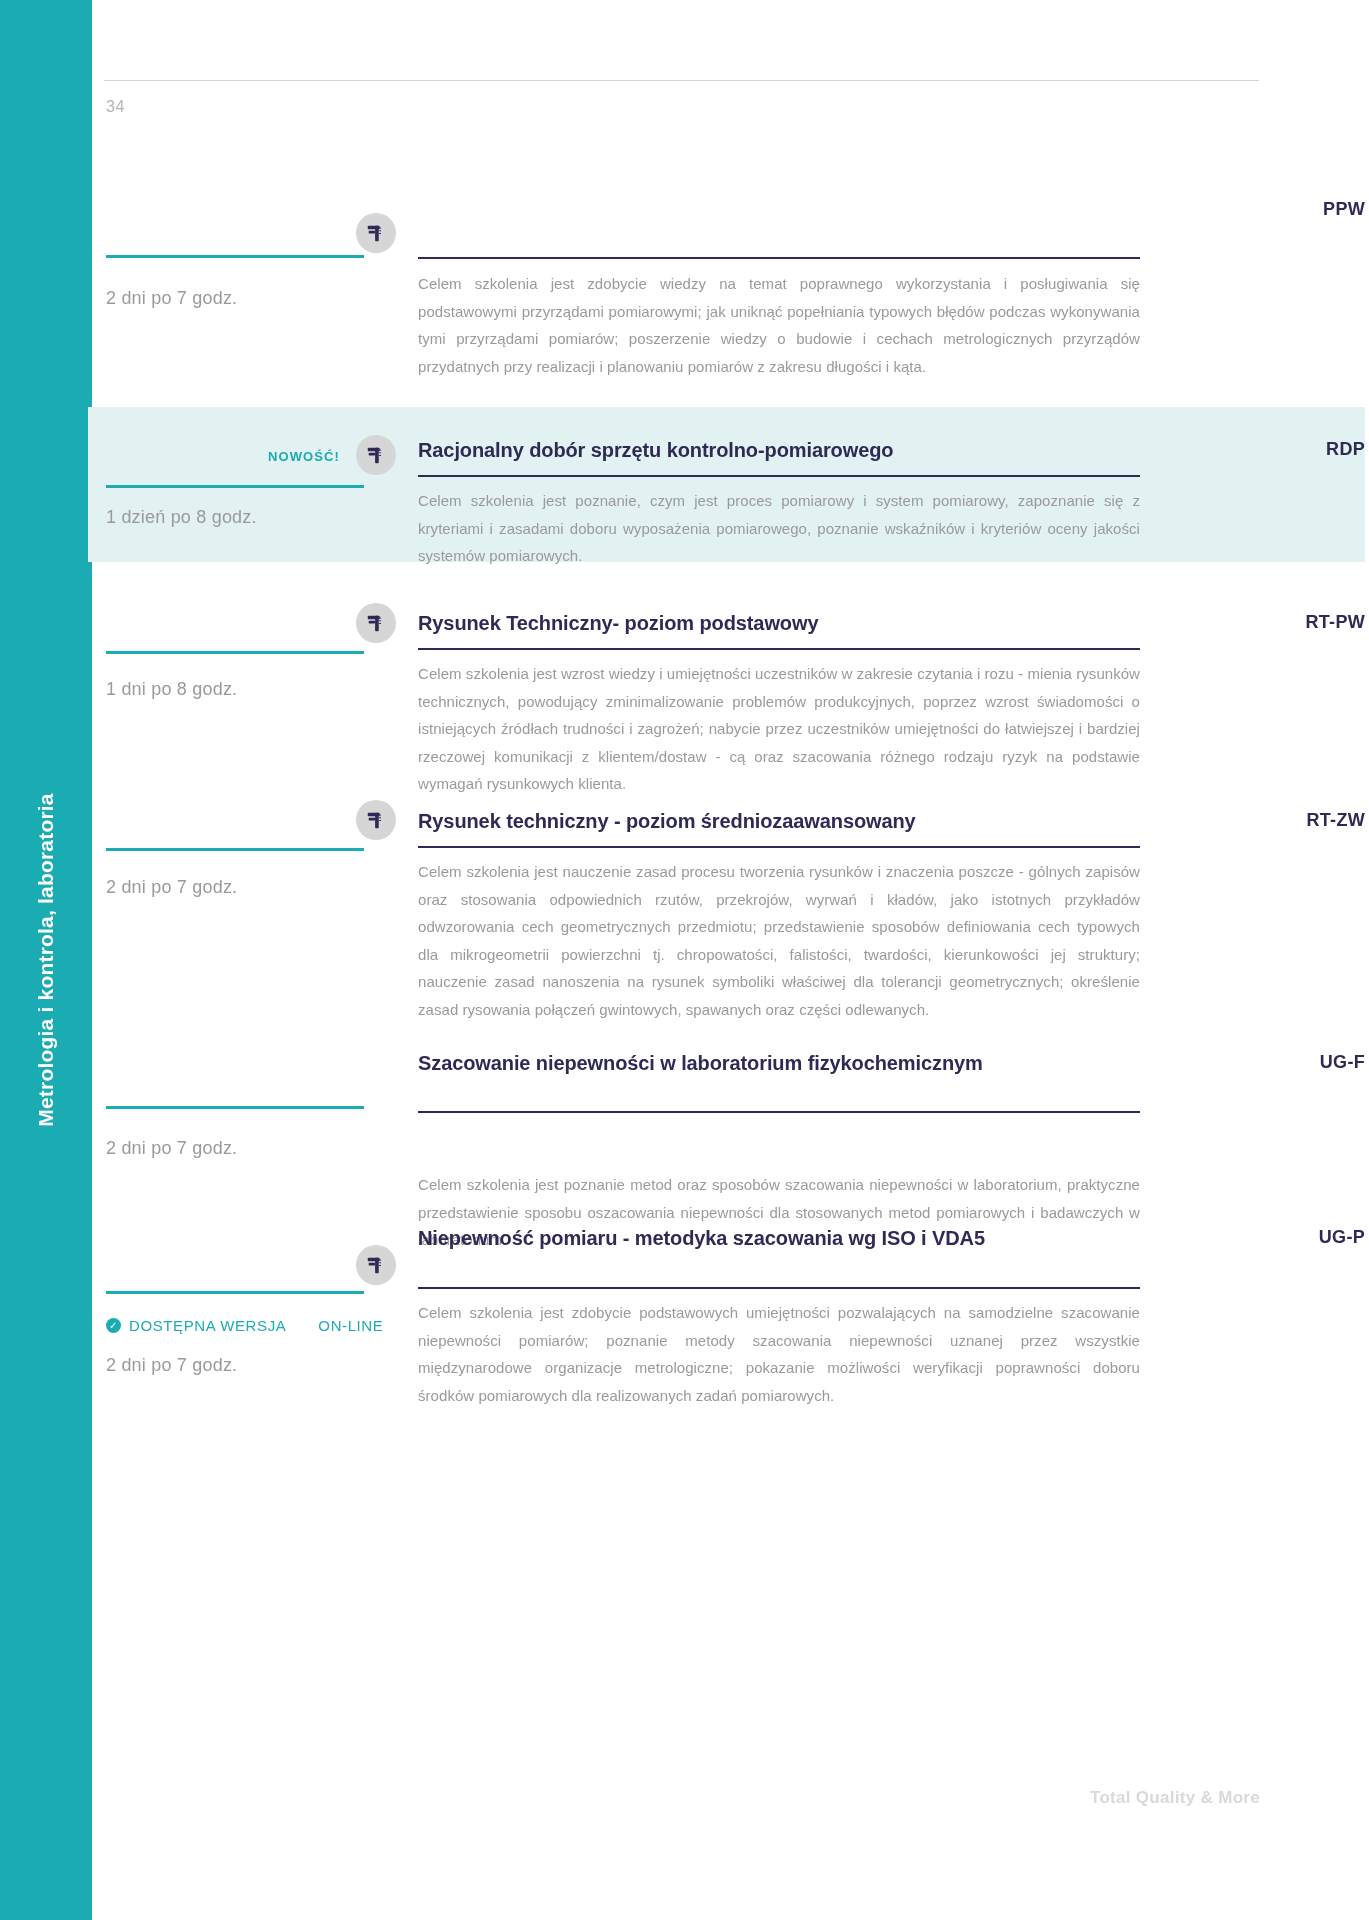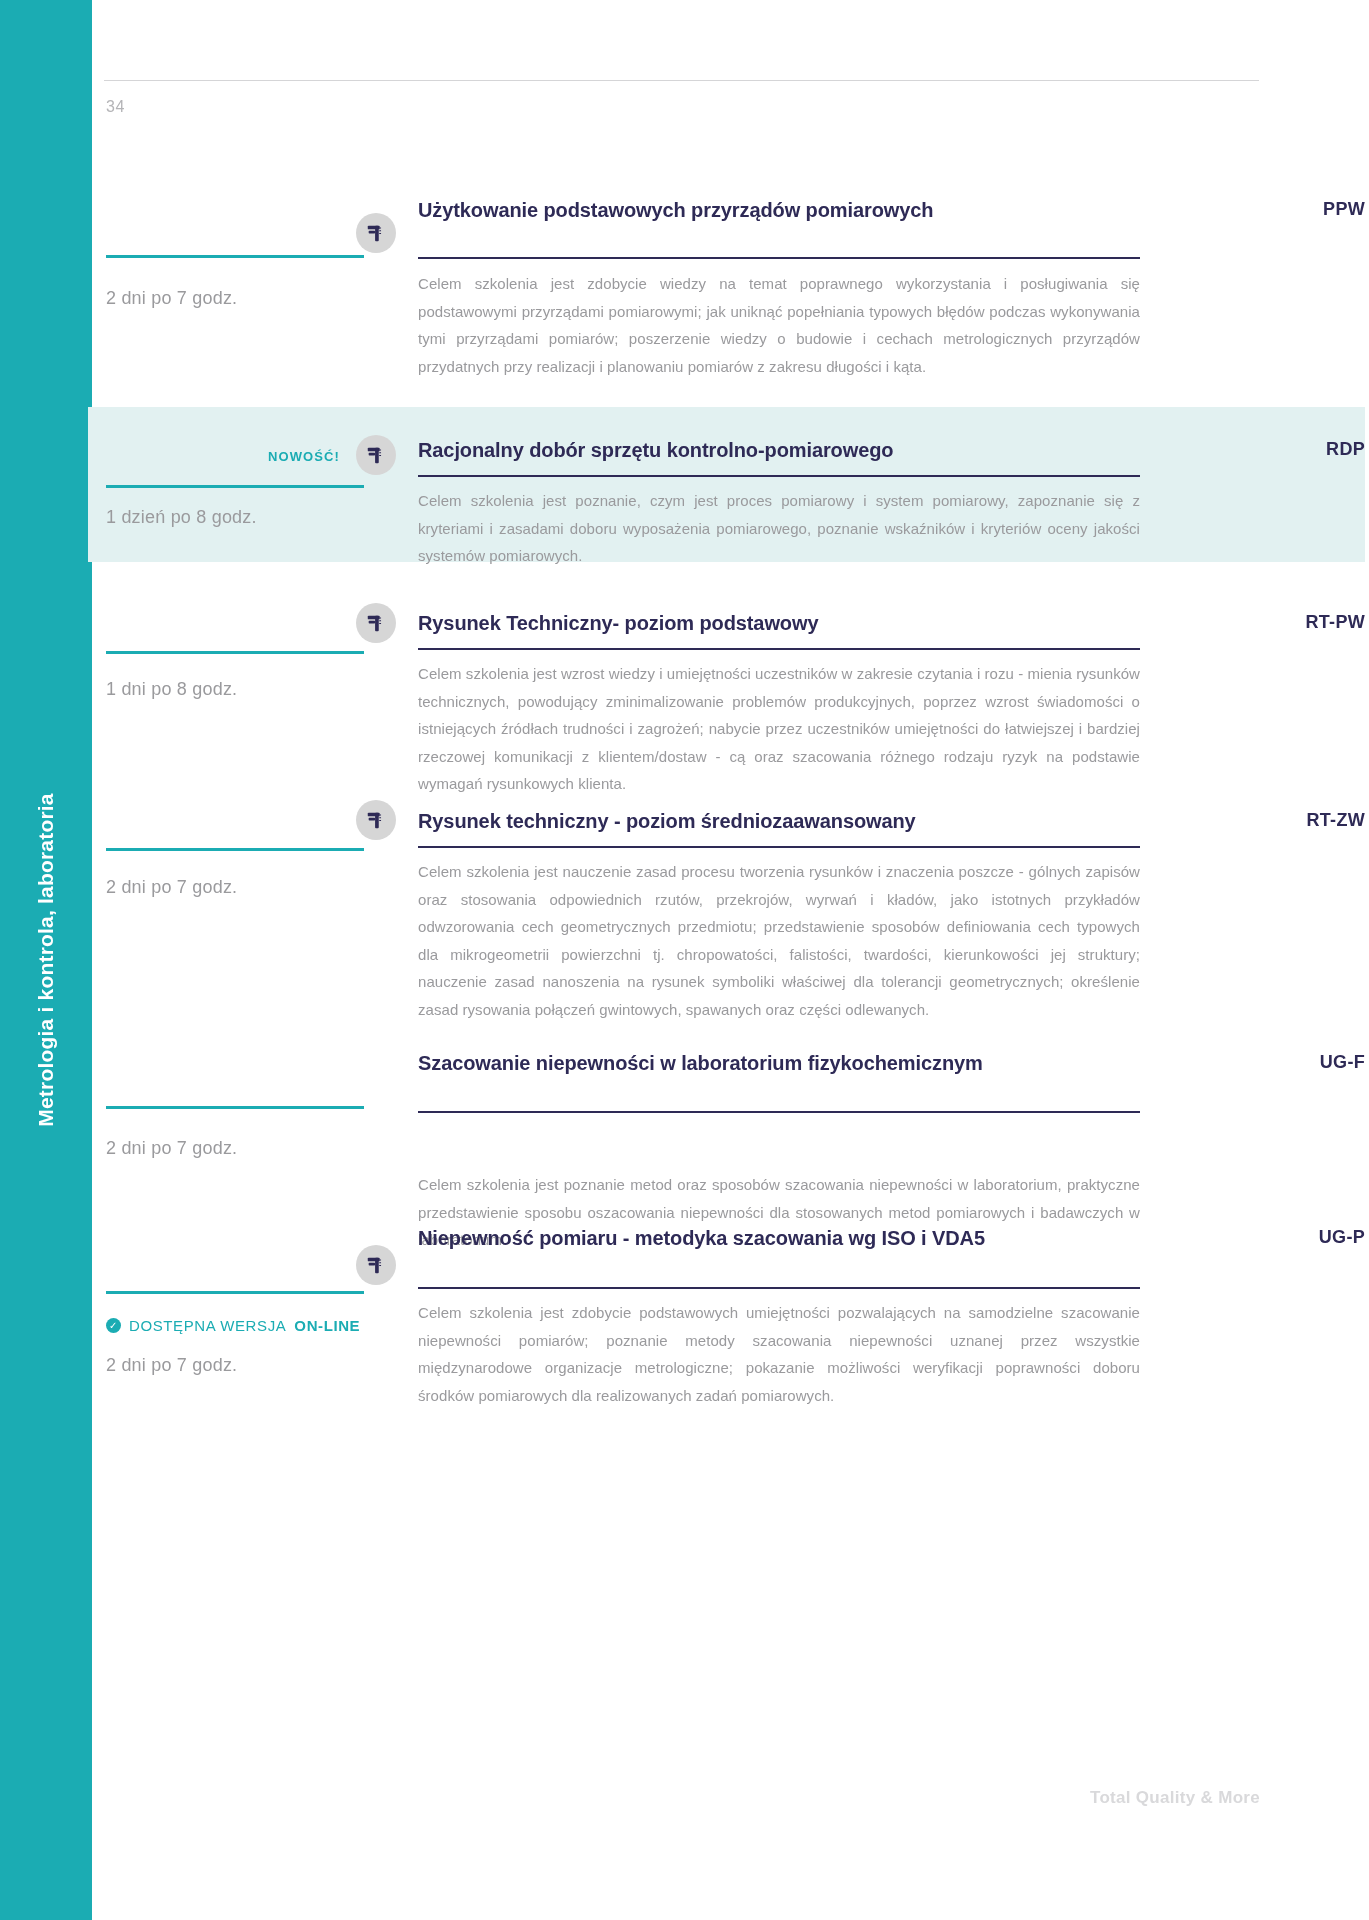--- a/index.html
+++ b/index.html
@@ -144,21 +144,21 @@
     width: 15px;
     height: 15px;
     border-radius: 50%;
     background: #1bacb3;
     color: #ffffff;
     font-size: 10px;
     line-height: 15px;
     text-align: center;
     flex: 0 0 15px;
   }
-  .online-badge .bold { font-weight: bold; }
+  .online-badge .bold { font-weight: normal; margin-left: 24px; }
 
   
   .course-title {
     position: absolute;
     left: 0;
     width: 640px;
     font-size: 20px;
     font-weight: bold;
     color: #2e2a56;
     line-height: 1.32;
@@ -224,21 +224,20 @@
                 <rect x="15.5" y="6" width="2" height="1.1"></rect>
                 <rect x="15.5" y="9" width="2" height="1.1"></rect>
                 <rect x="15.5" y="12" width="2" height="1.1"></rect>
               </g>
             </svg>
         </div>
         <div class="left-rule" style="top:90px;"></div>
         <div class="duration" style="top:123px;">2 dni po 7 godz.</div>
       </div>
       <div class="col-right">
-        <div class="course-title" style="top:32px;">Użytkowanie podstawowych przyrządów pomiarowych</div>
         <div class="course-code" style="top:34px;">PPW</div>
         <div class="right-rule" style="top:92px;"></div>
         <div class="course-desc" style="top:105px;">Celem szkolenia jest zdobycie wiedzy na temat poprawnego wykorzystania i posługiwania się podstawowymi przyrządami pomiarowymi; jak uniknąć popełniania typowych błędów podczas wykonywania tymi przyrządami pomiarów; poszerzenie wiedzy o budowie i cechach metrologicznych przyrządów przydatnych przy realizacji i planowaniu pomiarów z zakresu długości i kąta.</div>
       </div>
     </div>
 
     <div class="course highlight" style="top:407px;height:155px;">
       <div class="col-left">
         <div class="nowosc-badge" style="top:42px;">NOWOŚĆ!</div>
         <div class="icon-badge" style="top:28px;">

